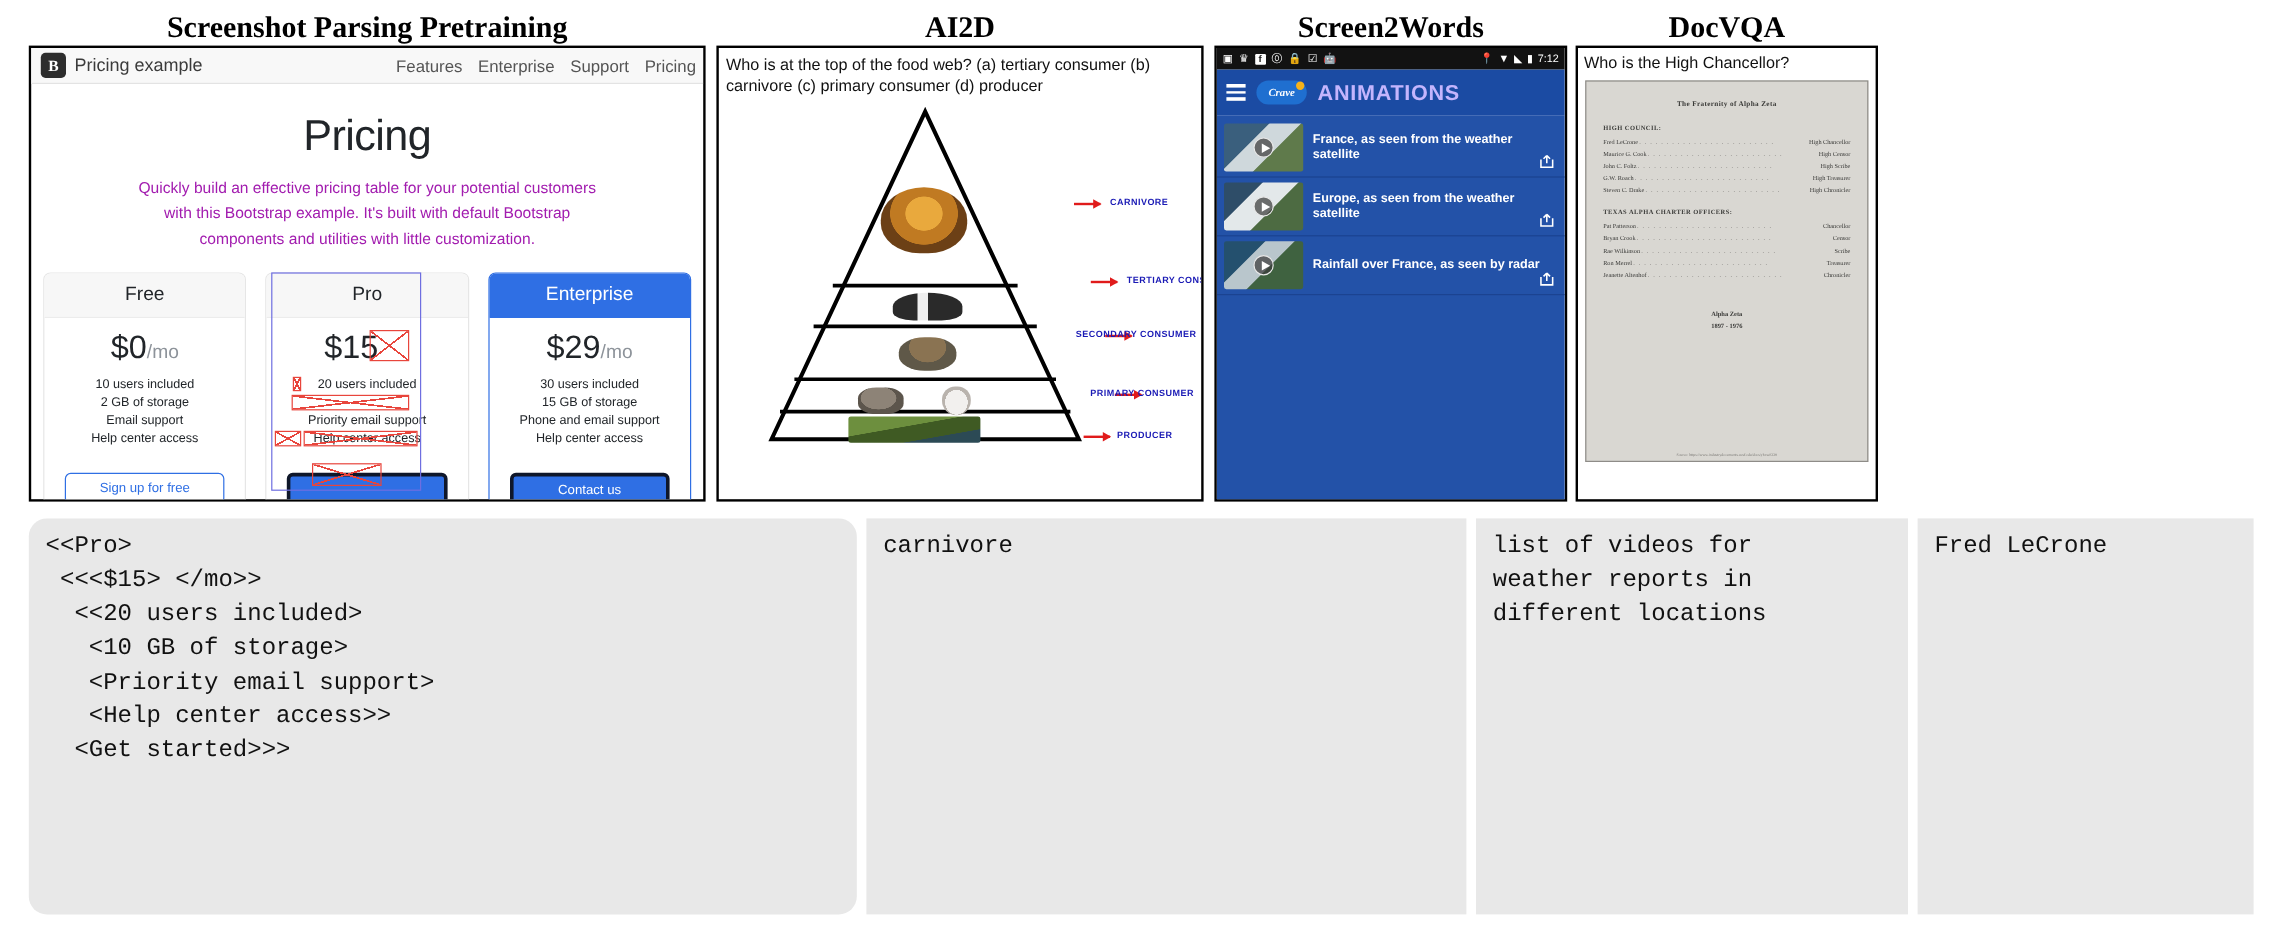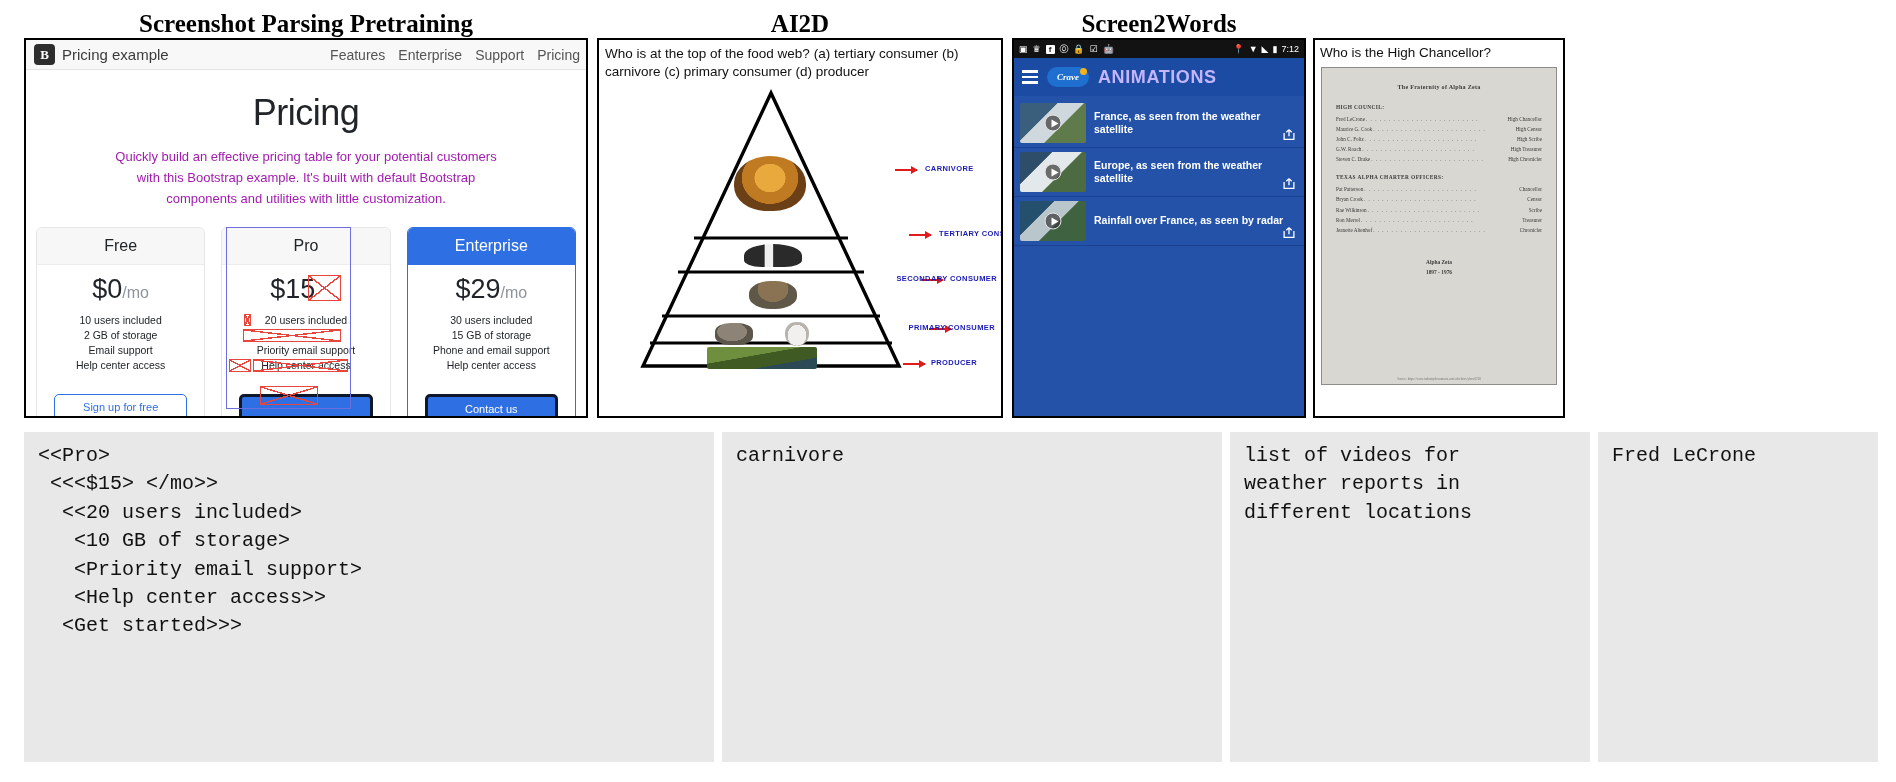--- a/index.html
+++ b/index.html
@@ -167,33 +167,34 @@
   .doc-title { text-align: center; font-size: 6px; letter-spacing: .3px; margin-bottom: 14px; font-weight: bold; }
   .doc-sec { font-size: 5.4px; font-weight: bold; letter-spacing: .4px; margin: 10px 0 4px; }
   .doc-line { display: flex; font-size: 5.2px; line-height: 1.95; white-space: nowrap; }
   .doc-line .nm { flex: none; }
   .doc-line .dots { flex: 1; overflow: hidden; letter-spacing: 1px; color: #6b6966; padding: 0 1px; }
   .doc-line .rl { flex: none; }
   .doc-foot { text-align: center; margin-top: 22px; font-size: 5.4px; font-weight: bold; line-height: 1.9; }
   .doc-bottom { position: absolute; left: 0; bottom: 3px; width: 100%; text-align: center; font-size: 3.2px; color: #7a7874; }
 
   
-  #c1 { left: 24px; top: 432px; width: 690px; height: 330px; }
+  #c1 { left: 24px; top: 432px; width: 690px; height: 330px; border-radius: 15px; }
   #c2 { left: 722px; top: 432px; width: 500px; height: 330px; }
   #c3 { left: 1230px; top: 432px; width: 360px; height: 330px; }
   #c4 { left: 1598px; top: 432px; width: 280px; height: 330px; }
 </style>
 </head>
 <body>
 
 <div class="page">
 
   <div class="col-title" style="left:24px; top:10px; width:564px;">Screenshot Parsing Pretraining</div>
   <div class="col-title" style="left:597px; top:10px; width:406px;">AI2D</div>
   <div class="col-title" style="left:1012px; top:10px; width:294px;">Screen2Words</div>
+  <div class="col-title" style="left:1313px; top:10px; width:252px;">DocVQA</div>
 
   <div class="panel" id="p1">
 
     <div class="bsnav">
       <div class="bslogo">B</div>
       <div class="bsbrand">Pricing example</div>
       <div class="bsmenu">
         <span>Features</span>
         <span>Enterprise</span>
         <span>Support</span>

